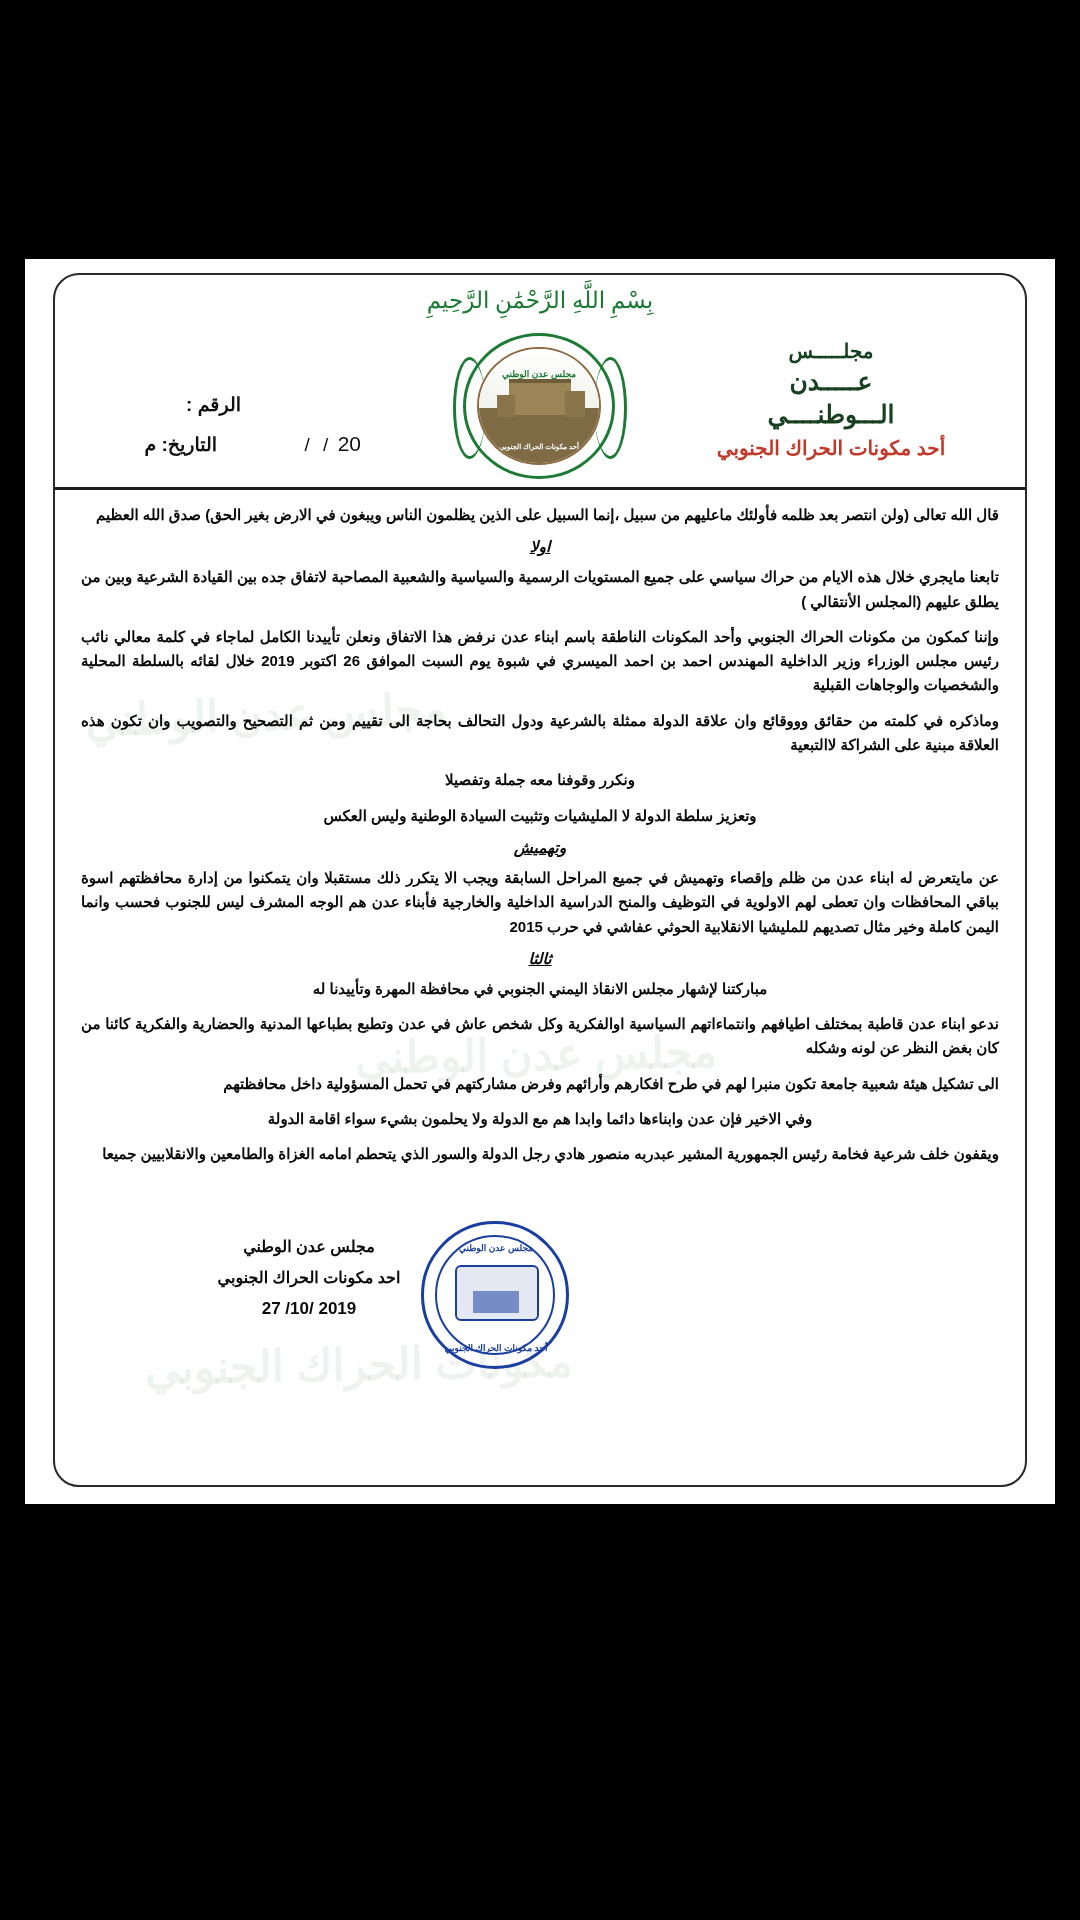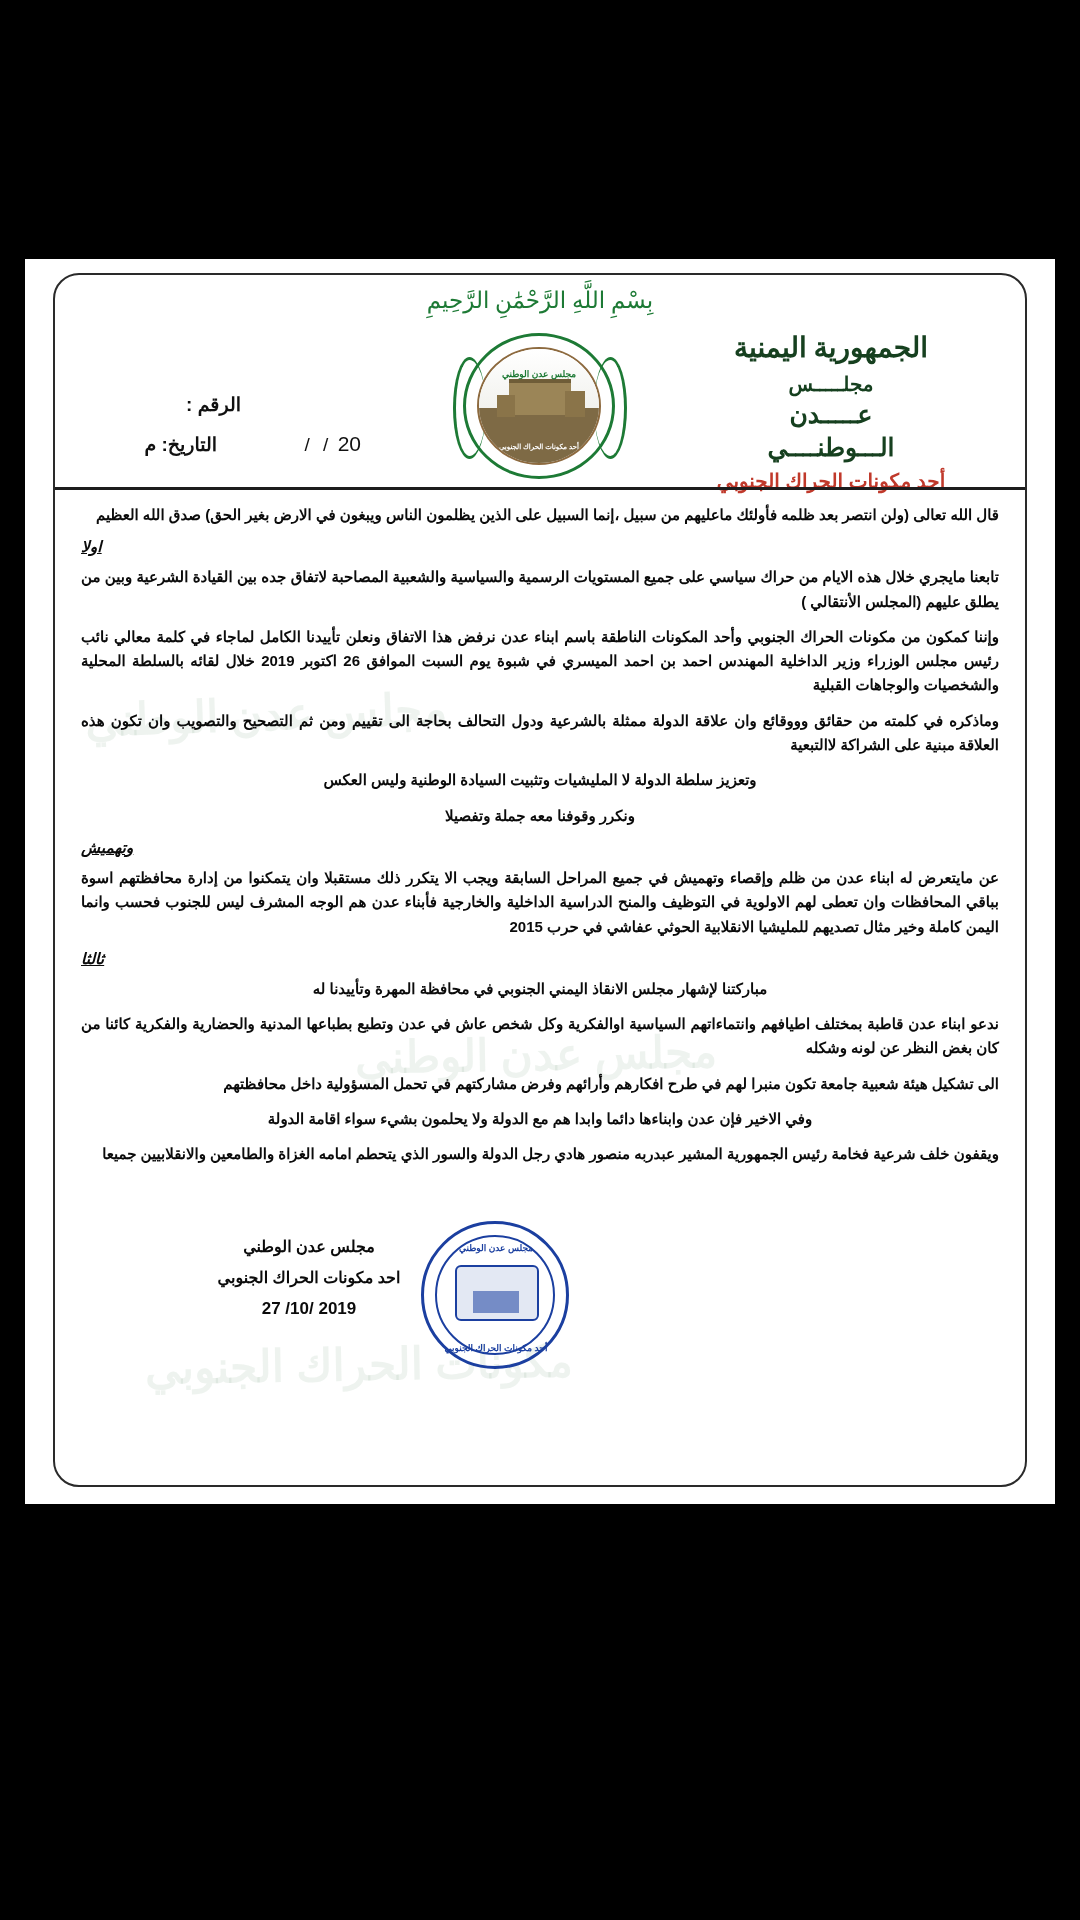--- a/index.html
+++ b/index.html
@@ -264,21 +264,21 @@
   }
   .para.center { text-align: center; }
 
   .section-head {
     font-size: 15.5px;
     font-weight: bold;
     font-style: italic;
     color: #0b0b0b;
     text-decoration: underline;
     margin: 4px 0 9px 0;
-    text-align: left;
+    text-align: center;
   }
 
   
   .signature {
     position: absolute;
     left: 56px;
     top: 962px;
     width: 918px;
     height: 180px;
     direction: rtl;
@@ -387,21 +387,20 @@
         <div class="inner-ring">
           <div class="sky"></div>
           <div class="ground"></div>
           <div class="fort"></div>
           <div class="top-label">مجلس عدن الوطني</div>
           <div class="bottom-label">أحد مكونات الحراك الجنوبي</div>
         </div>
       </div>
 
       <div class="letterhead">
-        <div class="lh-republic">الجمهورية اليمنية</div>
         <div class="lh-line1">مجلـــــس</div>
         <div class="lh-line2">عـــــدن</div>
         <div class="lh-line3">الـــوطنــــي</div>
         <div class="lh-sub">أحد مكونات الحراك الجنوبي</div>
       </div>
 
       <div class="meta">
         <div class="meta-row meta-num">
           <span class="label">الرقم :</span>
           <span class="value"></span>
@@ -418,22 +417,22 @@
     </div>
 
     <div class="body">
 
       <p class="para">قال الله تعالى (ولن انتصر بعد ظلمه فأولئك ماعليهم من سبيل ،إنما السبيل على الذين يظلمون الناس ويبغون في الارض بغير الحق)  صدق الله العظيم</p>
 
       <div class="section-head">اولا</div>
       <p class="para">تابعنا مايجري خلال هذه الايام من حراك سياسي على جميع المستويات الرسمية والسياسية والشعبية المصاحبة لاتفاق جده بين القيادة الشرعية وبين من يطلق عليهم (المجلس الأنتقالي )</p>
       <p class="para">وإننا كمكون من مكونات الحراك الجنوبي وأحد المكونات الناطقة باسم ابناء عدن نرفض هذا الاتفاق ونعلن تأييدنا الكامل لماجاء في كلمة معالي نائب رئيس مجلس الوزراء وزير الداخلية المهندس احمد بن احمد الميسري في شبوة يوم السبت الموافق 26 اكتوبر 2019 خلال لقائه بالسلطة المحلية والشخصيات والوجاهات القبلية</p>
       <p class="para">وماذكره في كلمته من حقائق وووقائع وان علاقة الدولة ممثلة بالشرعية ودول التحالف بحاجة الى تقييم ومن ثم التصحيح والتصويب وان تكون هذه العلاقة مبنية على الشراكة لاالتبعية</p>
+      <p class="para center">ونكرر وقوفنا معه جملة وتفصيلا</p>
       <p class="para center">وتعزيز سلطة الدولة لا المليشيات وتثبيت السيادة الوطنية وليس العكس</p>
-      <p class="para center">ونكرر وقوفنا معه جملة وتفصيلا</p>
 
       <div class="section-head">وتهميش</div>
       <p class="para">عن مايتعرض له ابناء عدن من ظلم وإقصاء وتهميش في جميع المراحل السابقة ويجب الا يتكرر ذلك مستقبلا وان يتمكنوا من إدارة محافظتهم اسوة بباقي المحافظات وان تعطى لهم الاولوية في التوظيف والمنح الدراسية الداخلية والخارجية فأبناء عدن هم الوجه المشرف ليس للجنوب فحسب وانما اليمن كاملة وخير مثال تصديهم للمليشيا الانقلابية الحوثي عفاشي في حرب 2015</p>
 
       <div class="section-head">ثالثا</div>
       <p class="para center">مباركتنا لإشهار مجلس الانقاذ اليمني الجنوبي في محافظة المهرة وتأييدنا له</p>
 
       <p class="para">ندعو ابناء عدن قاطبة بمختلف اطيافهم وانتماءاتهم السياسية اوالفكرية وكل شخص عاش في عدن وتطبع بطباعها المدنية والحضارية والفكرية كائنا من كان بغض النظر عن لونه وشكله</p>
       <p class="para">الى تشكيل هيئة شعبية جامعة تكون منبرا لهم في طرح افكارهم وأرائهم وفرض مشاركتهم في تحمل المسؤولية داخل محافظتهم</p>
       <p class="para center">وفي الاخير فإن عدن وابناءها دائما وابدا هم مع الدولة ولا يحلمون بشيء سواء اقامة الدولة</p>

